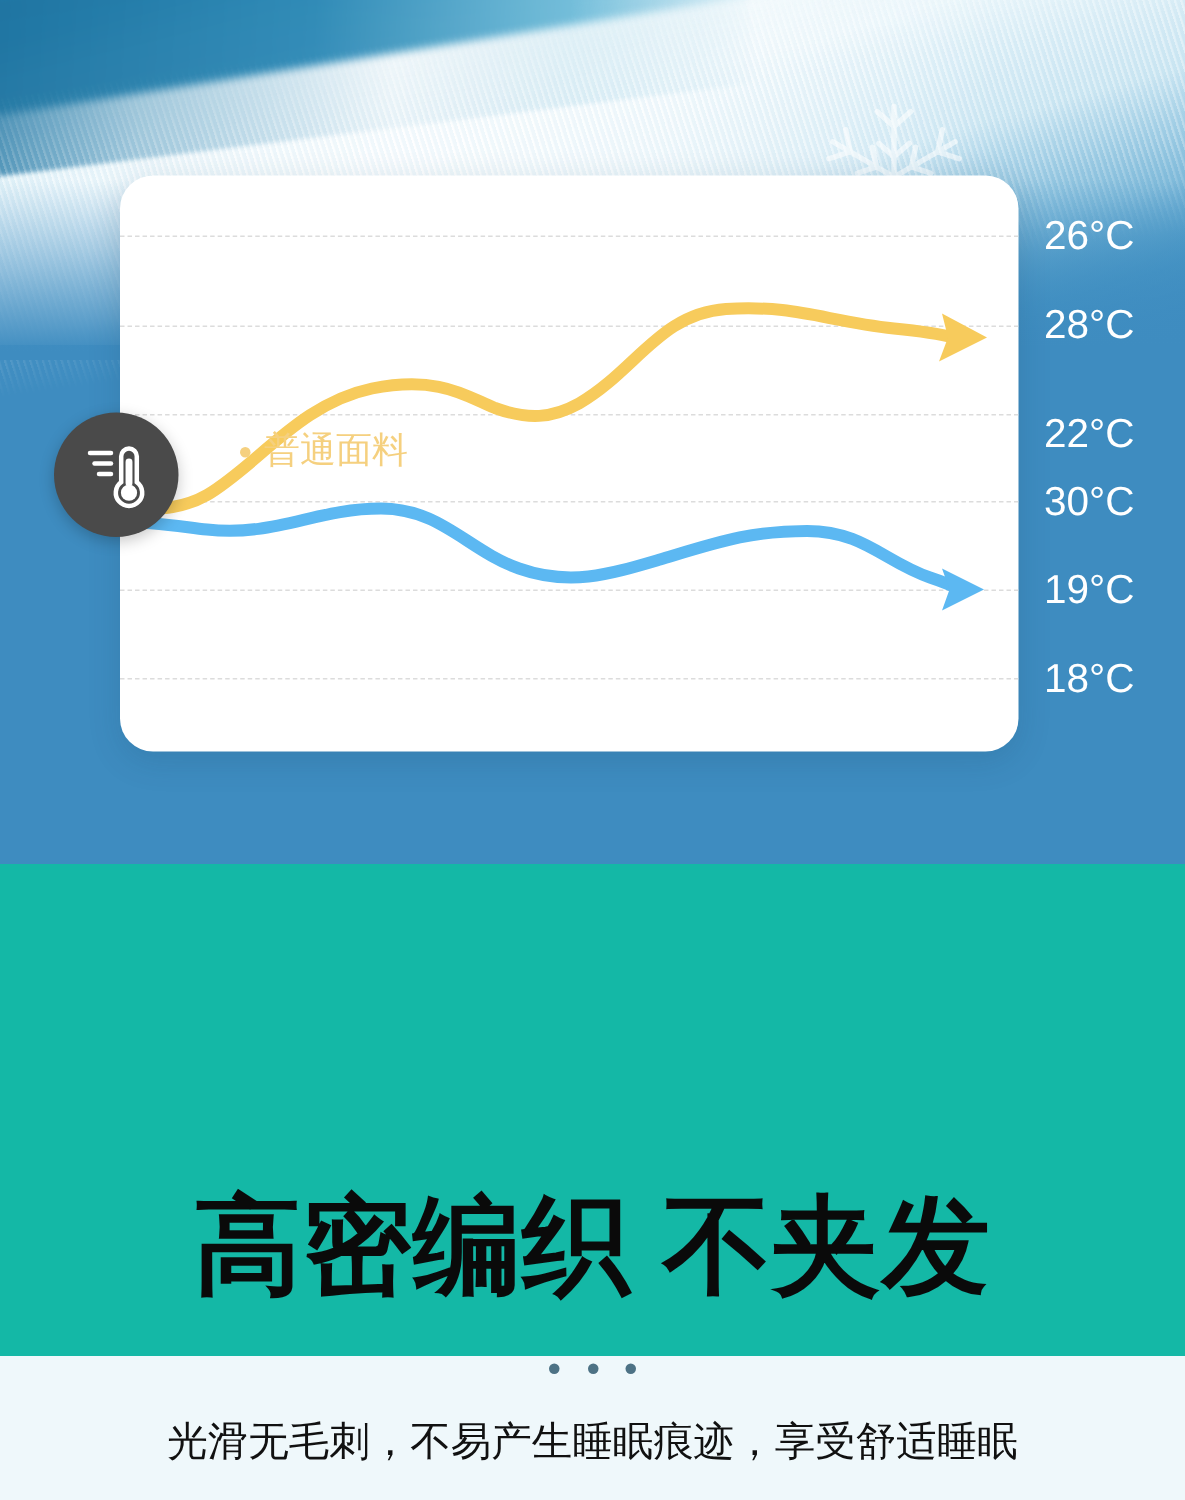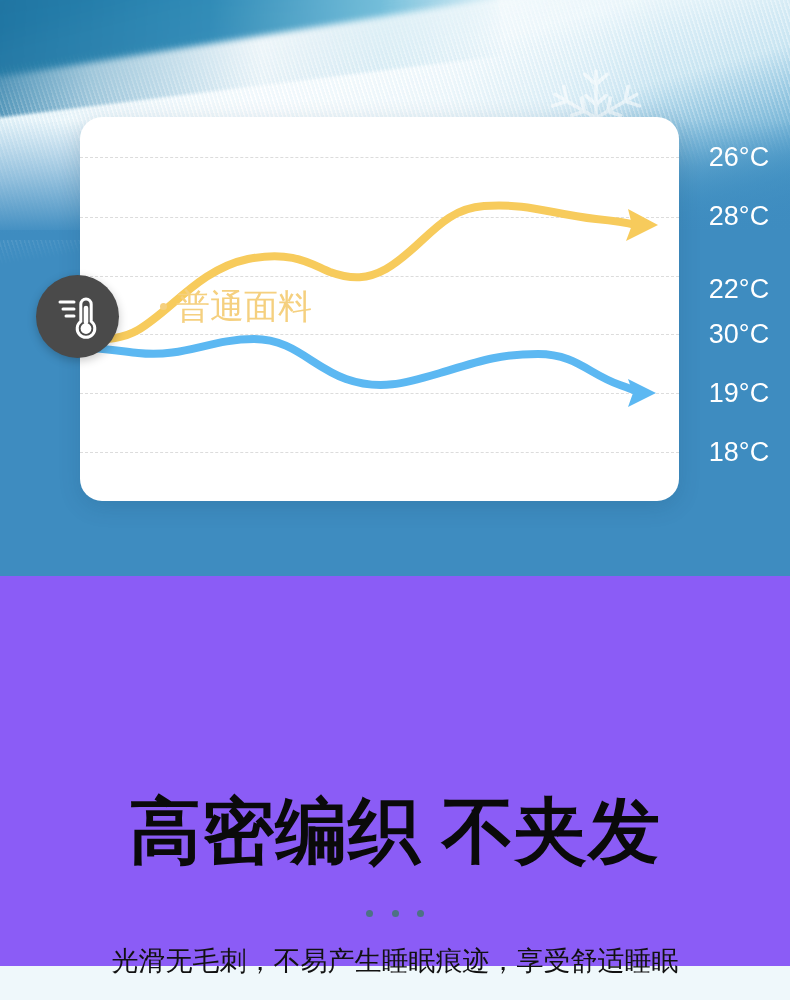--- a/index.html
+++ b/index.html
@@ -67,45 +67,45 @@
     box-shadow:0 6px 22px rgba(16,60,92,.16);
     overflow:hidden;
   }
   .gridline {
     position:absolute; left:0; width:599px; height:0;
     border-top:1px dashed #dcdcdc;
   }
 
   .series-label {
     position:absolute; display:flex; align-items:center; gap:9px;
-    font-size:34px; line-height:1; white-space:nowrap;
+    font-size:24px; line-height:1; white-space:nowrap;
   }
   .series-label .dot { width:7px; height:7px; border-radius:50%; flex:0 0 auto; }
   #label-normal { left:80px; top:172px; color:#f5d07f; }
   #label-normal .dot { background:#f5d07f; }
 
   #chart-svg { position:absolute; left:0; top:0; }
 
   
   #thermo-badge {
     position:absolute; left:36px; top:275px; width:83px; height:83px;
     border-radius:50%; background:#4a4a4a;
     box-shadow:0 3px 10px rgba(0,0,0,.22);
     display:flex; align-items:center; justify-content:center;
   }
 
   
-  #temp-axis { position:absolute; left:696px; top:0; width:94px; height:576px;text-align:center; }
+  #temp-axis { position:absolute; left:696px; top:0; width:94px; height:576px; }
   .temp-tick {
     position:absolute; left:0; width:86px;
     color:#ffffff; font-size:27px; line-height:1; white-space:nowrap;
   }
 
   
-  #bottom { position:absolute; left:0; top:576px; width:790px; height:390px; background:#8b5cf6; }
+  #bottom { position:absolute; left:0; top:576px; width:790px; height:328px; background:#14b8a6; }
   #headline {
     position:absolute; left:0; top:219px; width:790px;
     text-align:center; font-size:72px; font-weight:bold;
     color:#0a0a0a; letter-spacing:1px; line-height:1;
   }
   #dots { position:absolute; left:0; top:327px; width:790px; text-align:center; }
   #dots span {
     display:inline-block; width:7px; height:7px; border-radius:50%;
     background:#4d7285; margin:0 7px;
   }

